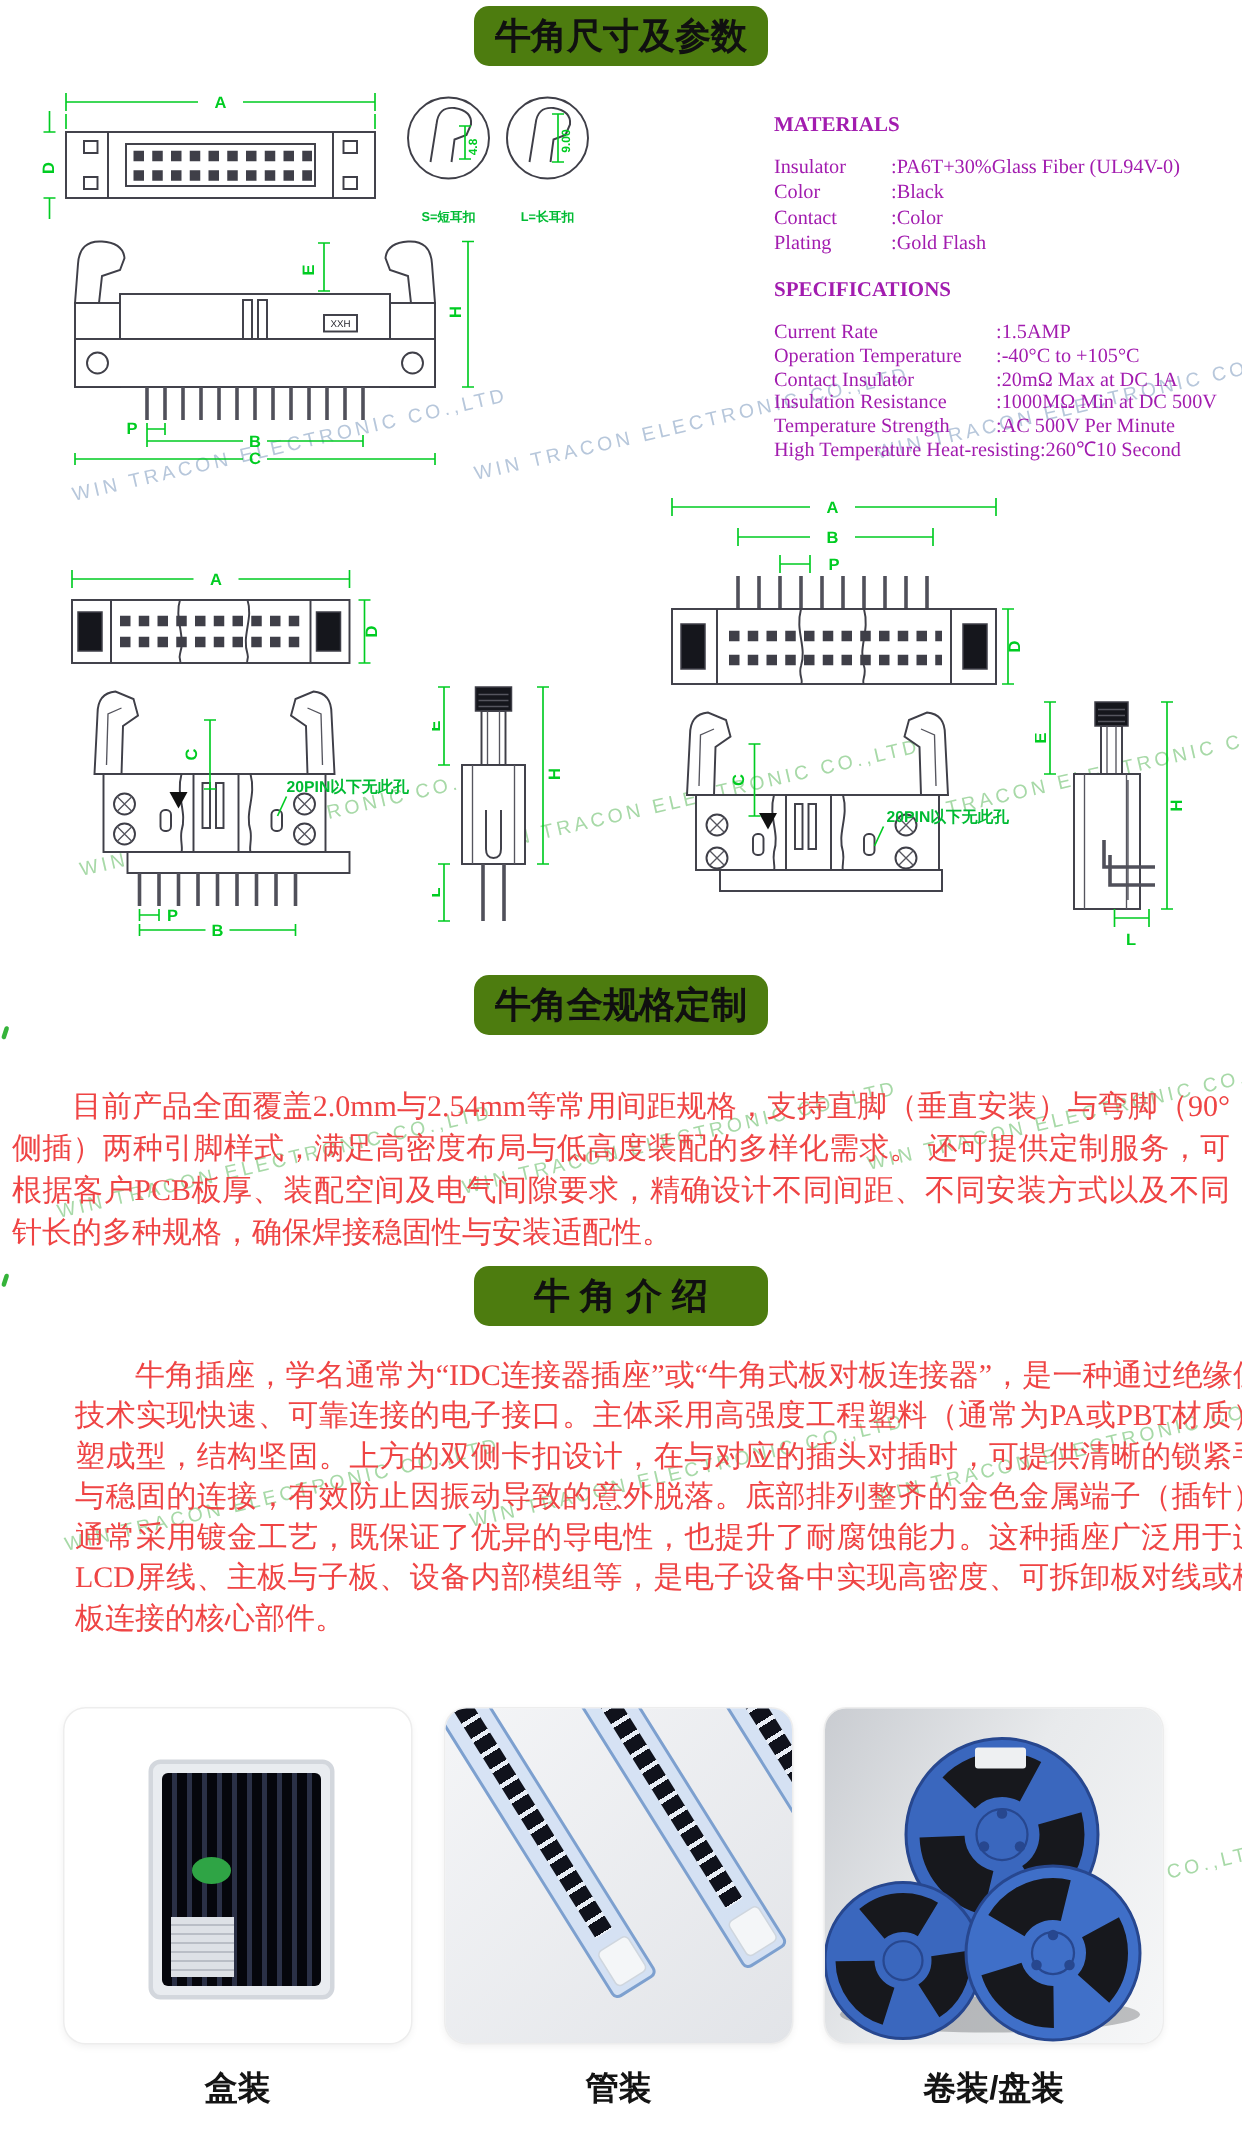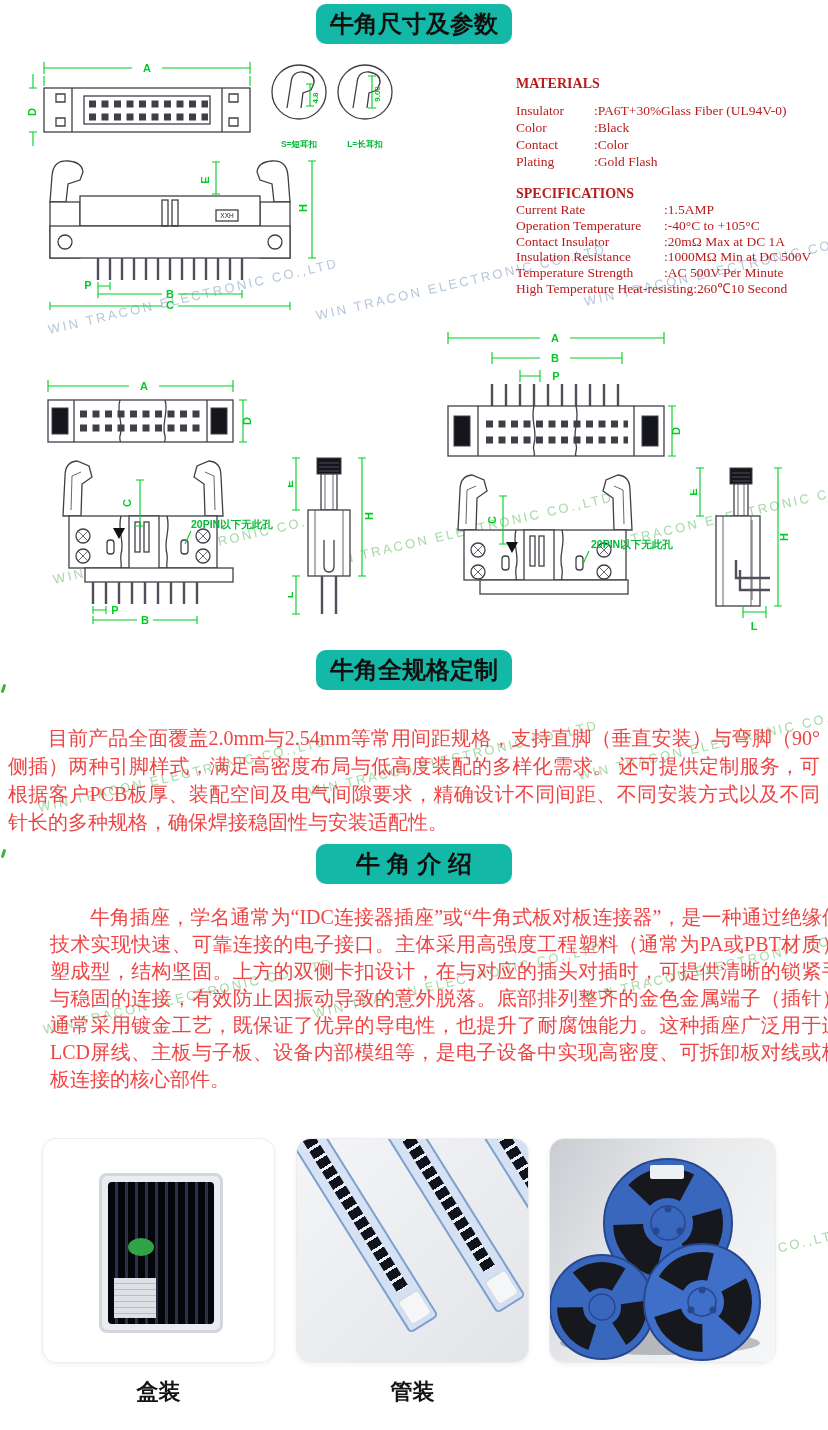--- a/index.html
+++ b/index.html
@@ -6,33 +6,33 @@
   .page{position:relative;width:828px;height:1430px;background:#fff;overflow:hidden;
         font-family:"Liberation Sans",sans-serif;}
   
   .wm{position:absolute;white-space:nowrap;font-size:13px;letter-spacing:2.5px;
       color:#b7c7db;transform:rotate(-13deg);transform-origin:left bottom;z-index:0;
       font-family:"Liberation Sans",sans-serif;}
   .wm.green{color:#a7d9a7;}
   .stray{position:absolute;width:3px;height:9px;background:#35b33a;transform:rotate(18deg);
          border-radius:2px;z-index:0;}
   
-  .banner{position:absolute;left:316px;width:196px;height:40px;background:#14b8a6;
+  .banner{position:absolute;left:316px;width:196px;height:40px;background:#4d7c0f;
           border-radius:10px;display:flex;align-items:center;justify-content:center;
           font-size:24px;font-weight:bold;color:#101010;z-index:2;
           font-family:"Liberation Sans",sans-serif;}
   
-  .specbox{position:absolute;z-index:2;font-family:"Liberation Serif",serif;color:#b91c1c;}
+  .specbox{position:absolute;z-index:2;font-family:"Liberation Serif",serif;color:#a21caf;}
   .spec-title{font-weight:bold;font-size:14px;margin-bottom:10px;}
   .spec-row{font-size:13.5px;line-height:17px;white-space:nowrap;}
   .spec-row .lab{display:inline-block;}
   .w78{width:78px;}
   .w148{width:148px;}
   .specs .spec-row{line-height:15.8px;}
-  .specs .spec-title{margin-bottom:0;}
+  .specs .spec-title{margin-bottom:11px;}
   
   .dwg{position:absolute;z-index:1;}
   .ol{fill:none;stroke:#3f3f48;stroke-width:1.3;}
   .olf{fill:#ffffff;stroke:#3f3f48;stroke-width:1.3;}
   .thin{fill:none;stroke:#55555e;stroke-width:0.9;}
   .blk{fill:#15161c;stroke:#3f3f48;stroke-width:1;}
   .g{stroke:#00cc22;stroke-width:1.1;fill:none;}
   .pins{stroke:#50505a;stroke-width:2.4;fill:none;}
   .sqr{stroke:#3f3f48;stroke-width:7;stroke-dasharray:7 5.5;fill:none;}
   .dl{fill:#00cc22;font:bold 11px "Liberation Sans",sans-serif;text-anchor:middle;}
@@ -342,14 +342,15 @@
         <circle cx="152" cy="163" r="14" fill="#3f6fc8" stroke="#27478f" stroke-width="1.5"></circle>
         <circle cx="152" cy="151" r="3.5" fill="#27478f"></circle>
           <circle cx="141" cy="171" r="3.5" fill="#27478f"></circle>
           <circle cx="163" cy="171" r="3.5" fill="#27478f"></circle>
       </g>
     </svg>
   </div>
 
   <div class="caption c1">盒装</div>
   <div class="caption c2">管装</div>
+  <div class="caption c3">卷装/盘装</div>
 
 </div>
 
 </body></html>

